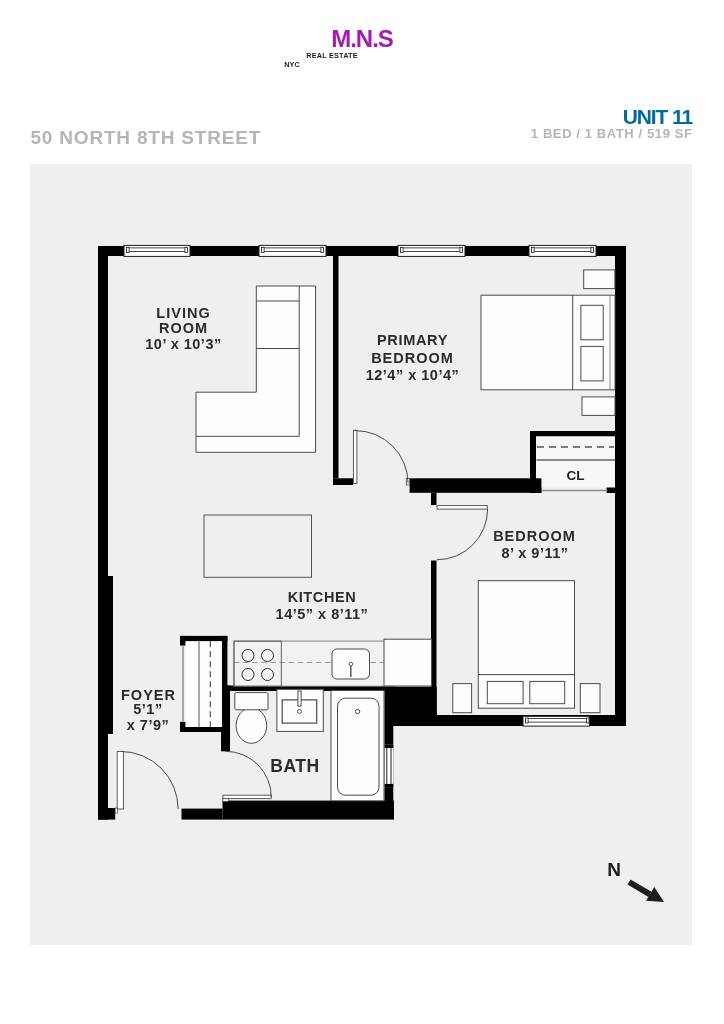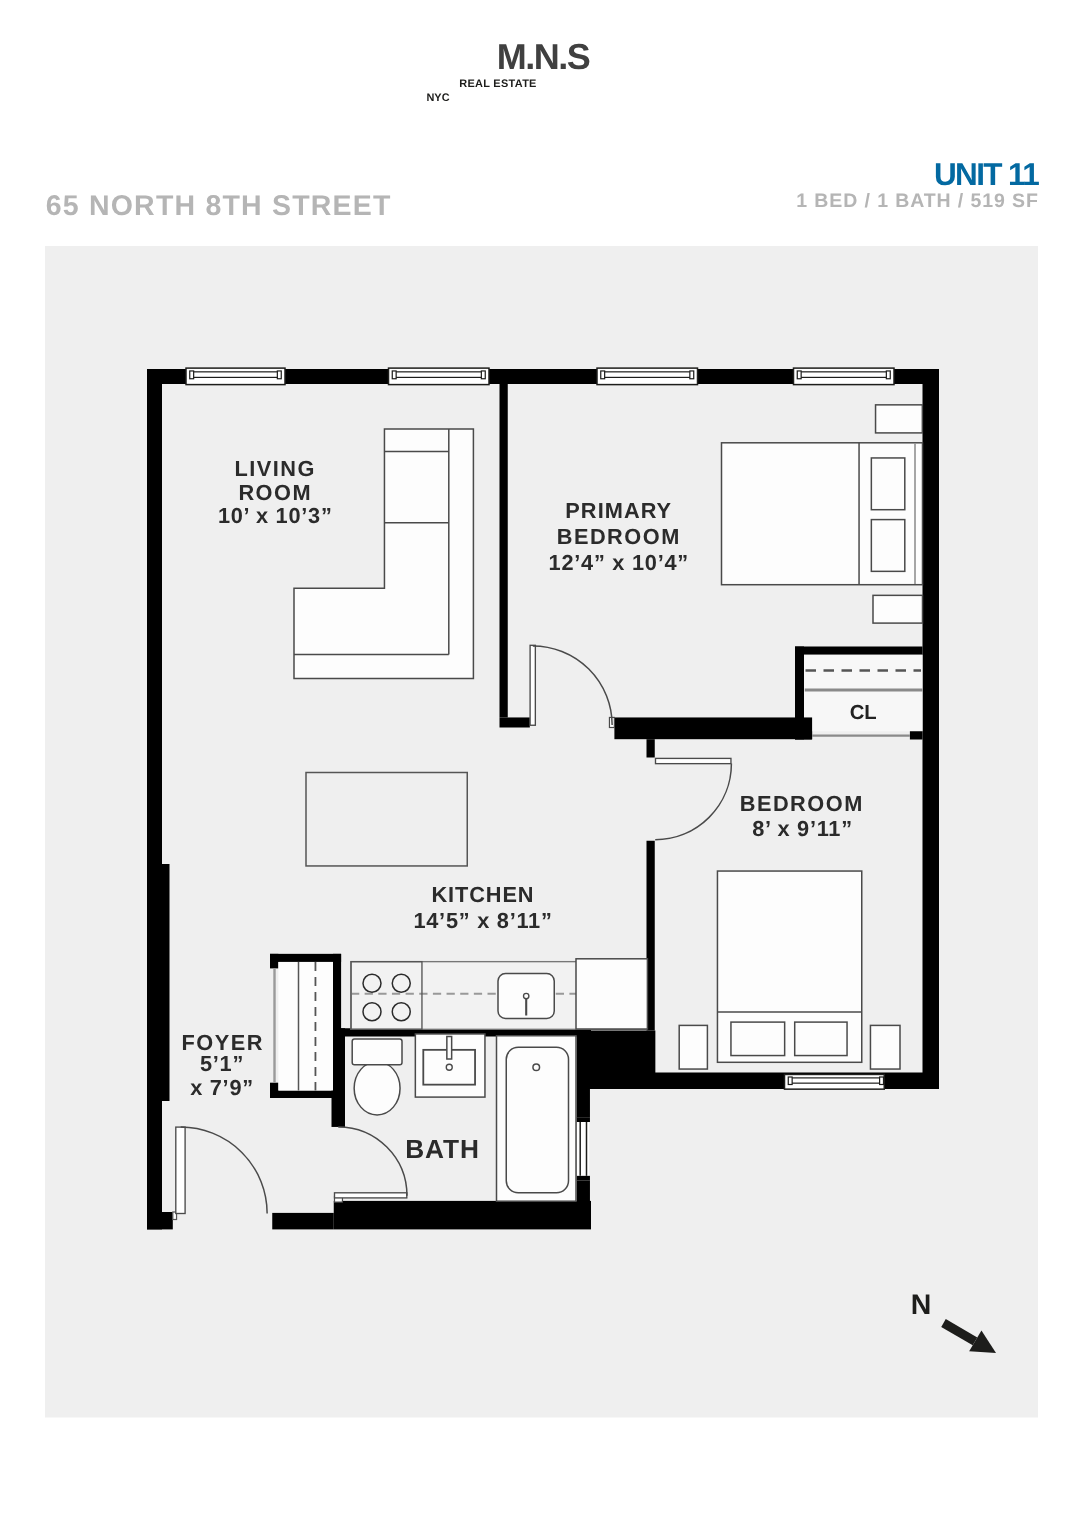--- a/index.html
+++ b/index.html
@@ -3,29 +3,29 @@
 <meta charset="utf-8">
 <style>
   html,body{margin:0;padding:0;}
   body{width:724px;height:1024px;background:#ffffff;position:relative;
        font-family:"Liberation Sans", sans-serif;overflow:hidden;}
   .abs{position:absolute;}
 </style>
 </head>
 <body>
 
-<div class="abs" style="left:0;top:24.9px;width:724px;text-align:center;font-weight:bold;font-size:24px;color:#404040;letter-spacing:-1px;line-height:1.15;">M.N.S</div>
+<div class="abs" style="left:0;top:24.9px;width:724px;text-align:center;font-weight:bold;font-size:24px;color:#a21caf;letter-spacing:-1px;line-height:1.15;">M.N.S</div>
 
 <div class="abs" style="left:0;top:51.8px;width:664px;text-align:center;font-weight:bold;font-size:7.3px;color:#1d1d1b;letter-spacing:0.2px;line-height:1.15;">REAL ESTATE</div>
 
 <div class="abs" style="left:0;top:60.5px;width:584px;text-align:center;font-weight:bold;font-size:7.3px;color:#1d1d1b;letter-spacing:0px;line-height:1.15;">NYC</div>
 
 <div class="abs" style="right:32px;top:105.2px;font-weight:bold;font-size:21px;color:#0369a1;letter-spacing:-1.1px;line-height:1.15;">UNIT 11</div>
 
-<div class="abs" style="left:30.5px;top:127px;font-weight:bold;font-size:19px;color:#b5b5b5;letter-spacing:0.8px;line-height:1.15;">65 NORTH 8TH STREET</div>
+<div class="abs" style="left:30.5px;top:127px;font-weight:bold;font-size:19px;color:#b5b5b5;letter-spacing:0.8px;line-height:1.15;">50 NORTH 8TH STREET</div>
 
 <div class="abs" style="right:31.5px;top:127px;font-weight:bold;font-size:13px;color:#b5b5b5;letter-spacing:0.6px;line-height:1.15;">1 BED / 1 BATH / 519 SF</div>
 
 <div class="abs" style="left:30px;top:164px;width:662px;height:781px;background:#efefef;"></div>
 <svg class="abs" style="left:0;top:0;" width="724" height="1024" viewBox="0 0 724 1024">
 
 <g>
       <rect x="98" y="246" width="528" height="10" fill="#000"></rect>
     </g>
 

